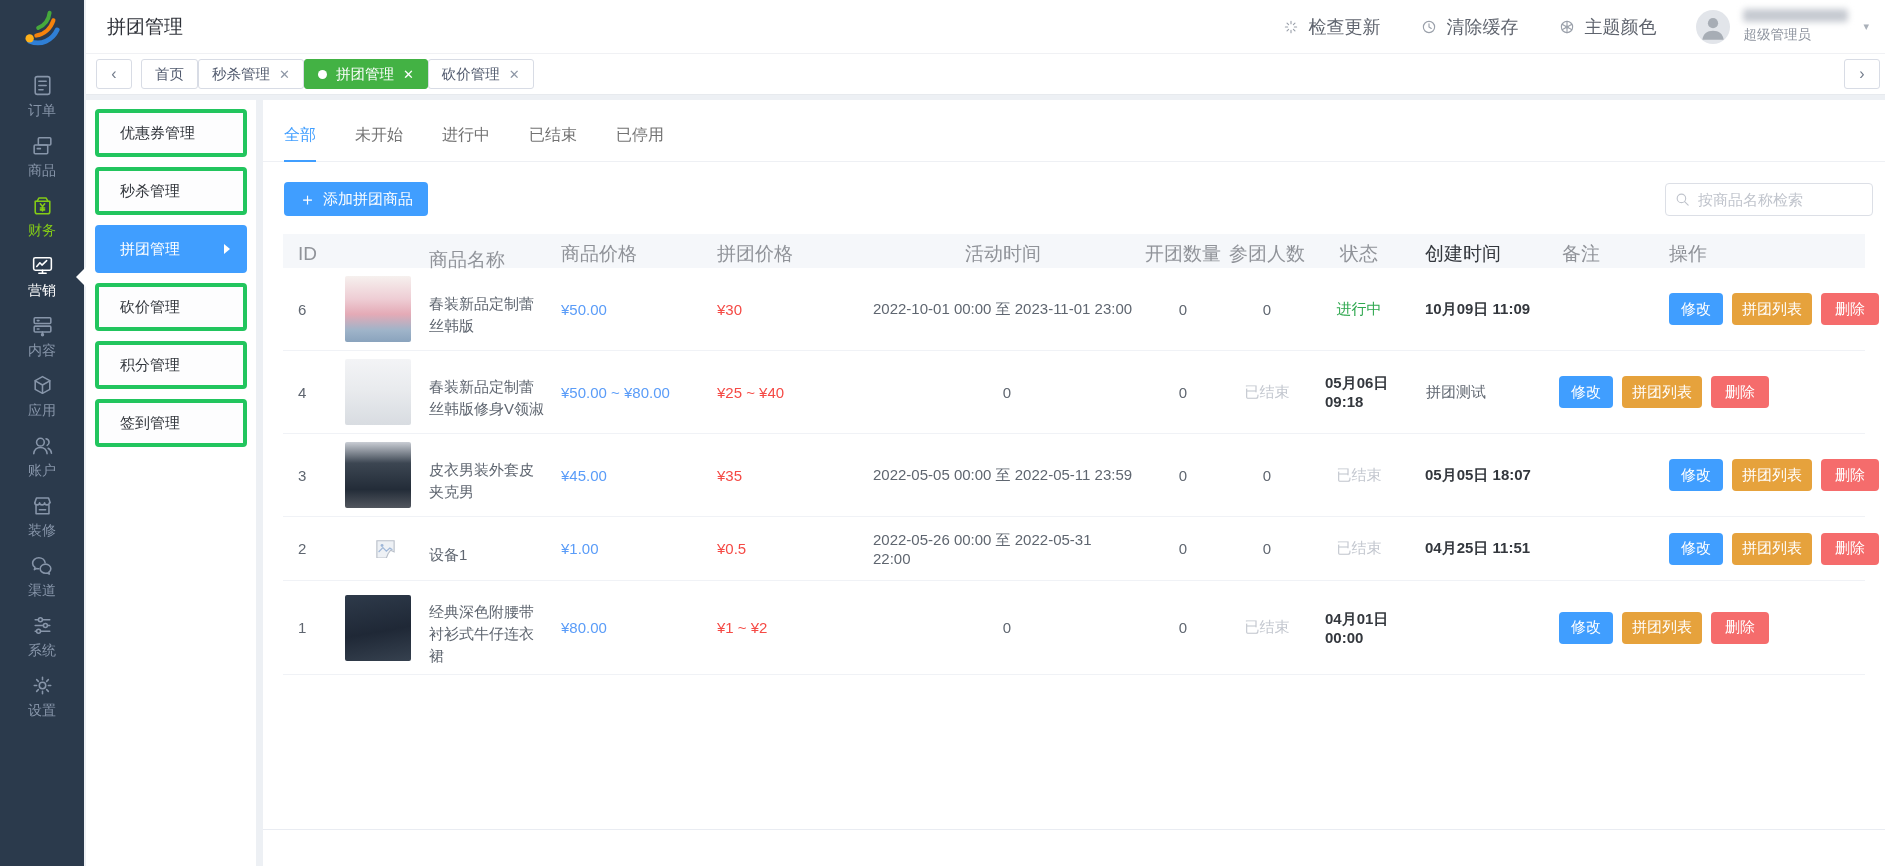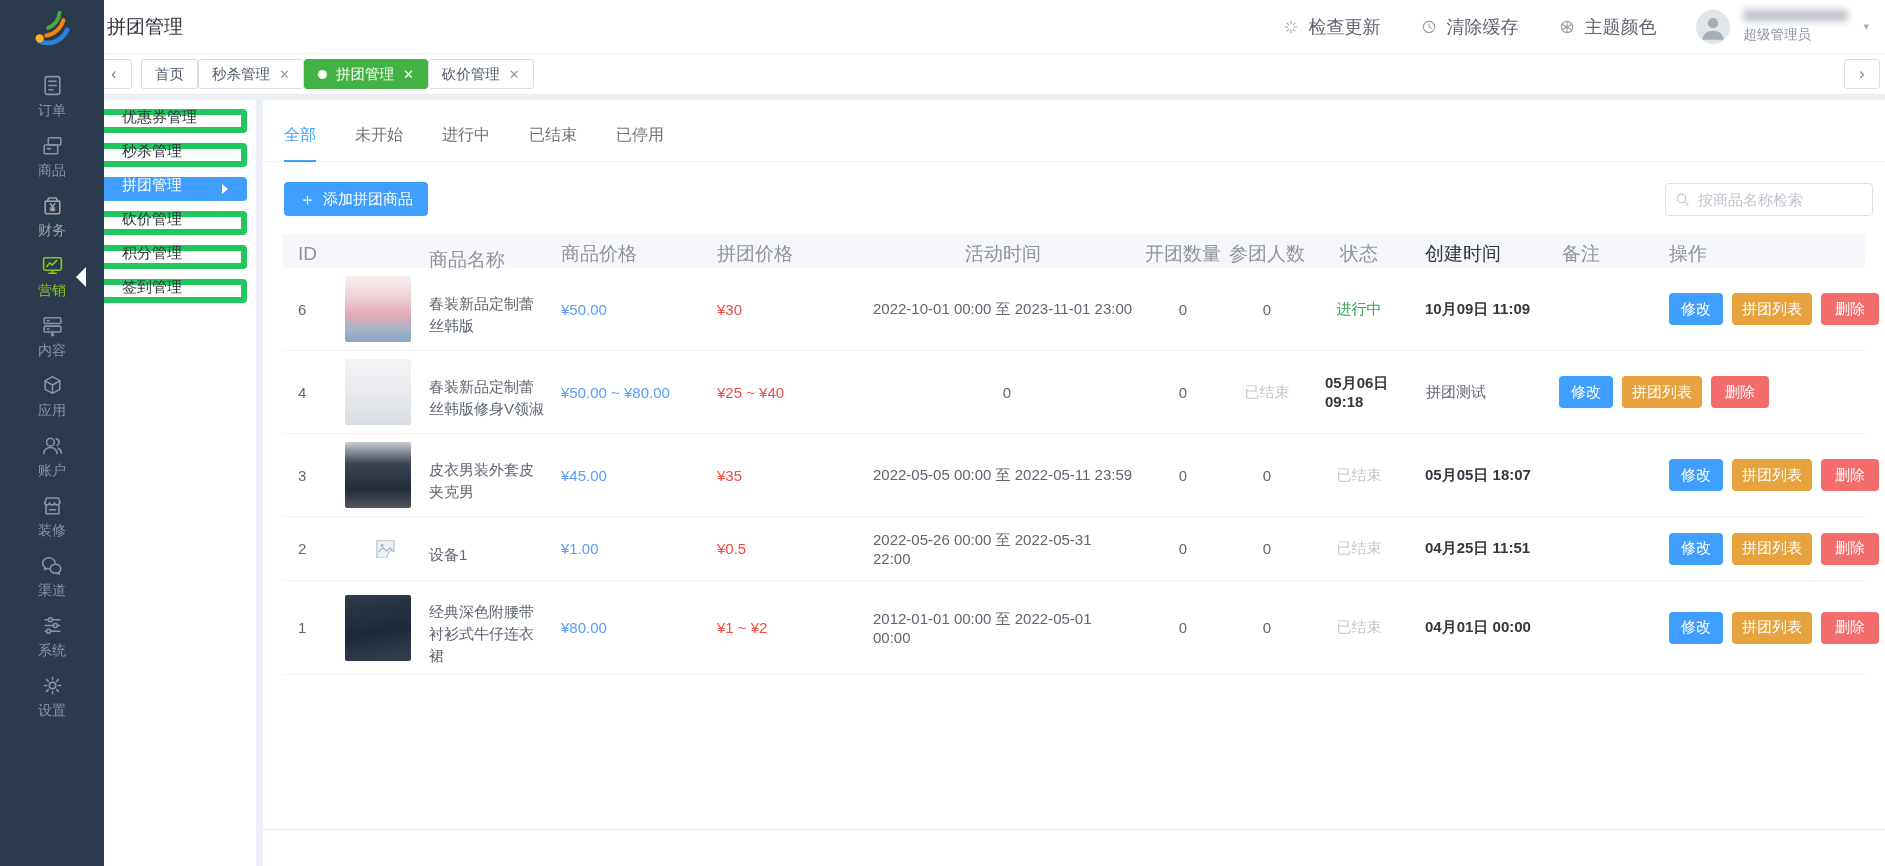--- a/index.html
+++ b/index.html
@@ -6,28 +6,28 @@
   html,body { width: 1885px; height: 866px; overflow: hidden; }
   body {
     position: relative;
     background: #edf0f4;
     font-family: "Liberation Sans", sans-serif;
     color: #303133;
   }
   svg { display:block; }
 
   
-  .sidebar { position:absolute; left:0; top:0; bottom:0; width:104px; background:#2b3a4c; z-index:5; }
+  .sidebar { position:absolute; left:0; top:0; bottom:0; width:84px; background:#2b3a4c; z-index:5; }
   .logo { height:54px; display:flex; align-items:center; justify-content:center; cursor:pointer; }
   .nav { padding-top:12px; }
   .nav-item { height:60px; display:flex; flex-direction:column; align-items:center; justify-content:center; gap:4px; color:#8795a9; cursor:pointer; }
   .nav-item svg { width:25px; height:25px; stroke:currentColor; fill:none; stroke-width:1.5; stroke-linecap:round; stroke-linejoin:round; }
   .nav-label { font-size:14px; }
-  .nav-item.highlight { color:#a3a3a3; }
-  .nav-item.active { color:#84cc16; }
+  .nav-item.highlight { color:#84cc16; }
+  .nav-item.active { color:#ffffff; }
 
   
   .topbar { position:absolute; left:86px; top:0; right:0; height:54px; background:#fff; border-bottom:1px solid #f0f1f4; display:flex; align-items:center; z-index:4; }
   .page-title { font-size:19px; color:#2e3138; padding-left:21px; font-weight:400; }
   .topbar-right { margin-left:auto; display:flex; align-items:center; gap:40px; padding-right:16px; }
   .topbar-action { display:flex; align-items:center; gap:8px; color:#5f646e; font-size:18px; cursor:pointer; white-space:nowrap; }
   .topbar-action svg { width:18px; height:18px; stroke:#9aa0aa; fill:none; stroke-width:1.5; stroke-linecap:round; }
   .user { display:flex; align-items:center; gap:13px; cursor:pointer; }
   .avatar { width:34px; height:34px; border-radius:50%; background:#e2e5ea; display:flex; align-items:center; justify-content:center; overflow:hidden; }
   .user-meta { display:flex; flex-direction:column; gap:4px; }
@@ -40,21 +40,21 @@
   .tab-nav-btn { width:36px; height:30px; border:1px solid #d8dce5; border-radius:3px; background:#fff; color:#737c8b; display:flex; align-items:center; justify-content:center; font-size:16px; cursor:pointer; }
   .tab-nav-btn.next { position:absolute; right:5px; top:5px; }
   .tab { height:30px; border:1px solid #d8dce5; border-radius:3px; background:#fff; padding:0 13px; display:inline-flex; align-items:center; gap:9px; font-size:14.5px; color:#515a6e; cursor:pointer; white-space:nowrap; }
   .tab .dot { width:9px; height:9px; border-radius:50%; background:#fff; }
   .tab .tab-close { font-size:13px; color:#8e97a6; line-height:1; }
   .tab.active { background:var(--success-tab,#43b244); border-color:var(--success-tab,#43b244); color:#fff; }
   .tab.active .tab-close { color:#fff; }
 
   
   .submenu { position:absolute; left:86px; top:100px; width:170px; bottom:0; background:#fff; padding-top:9px; z-index:3; }
-  .submenu-item { height:24px; margin:0 9px 10px 9px; border:6px solid #22c55e; border-radius:4px; background:#fdfdfe; display:flex; align-items:flex-end; padding-left:21px; font-size:15px; color:#33373d; cursor:pointer; position:relative; }
+  .submenu-item { height:48px; margin:0 9px 10px 9px; border:4px solid #22c55e; border-radius:4px; background:#fdfdfe; display:flex; align-items:center; padding-left:21px; font-size:15px; color:#33373d; cursor:pointer; position:relative; }
   .submenu-item.active { background:var(--primary,#409eff); border-color:var(--primary,#409eff); color:#fff; }
   .submenu-item.active::after { content:""; position:absolute; right:13px; top:50%; margin-top:-5px; border-top:5px solid transparent; border-bottom:5px solid transparent; border-left:6px solid #fff; }
   .submenu-notch { position:absolute; left:76px; top:267px; width:0; height:0; border-top:10px solid transparent; border-bottom:10px solid transparent; border-right:10px solid #fff; z-index:6; }
 
   
   .content { position:absolute; left:263px; top:100px; right:0; bottom:0; background:#fff; overflow:hidden; z-index:3; }
   .bottom-divider { position:absolute; left:0; right:0; top:729px; height:1px; background:#e9ecf2; }
 
   .filter-bar { padding:25px 20px 0 21px; border-bottom:1px solid #eef0f4; }
   .filter-tab { display:inline-block; margin-right:39px; padding-bottom:15px; font-size:16px; color:#737373; cursor:pointer; position:relative; }
@@ -408,21 +408,20 @@
           </div>
         </div>
         <div class="trow">
           <div class="c-id">1</div>
           <div class="thumb-wrap">
             <span class="thumb thumb-dark-denim"></span>
           </div>
           <div class="c-name">经典深色附腰带衬衫式牛仔连衣裙</div>
           <div class="price-blue">¥80.00</div>
           <div class="price-red">¥1 ~ ¥2</div>
-          <div class="c-time">2012-01-01 00:00 至 2022-05-01 00:00</div>
           <div class="c-center">0</div>
           <div class="c-center">0</div>
           <div class="c-center status-ended">已结束</div>
           <div class="c-created">04月01日 00:00</div>
           <div class="c-remark"></div>
           <div class="c-actions">
             <button class="btn btn-0">修改</button>
             <button class="btn btn-1">拼团列表</button>
             <button class="btn btn-2">删除</button>
           </div>

